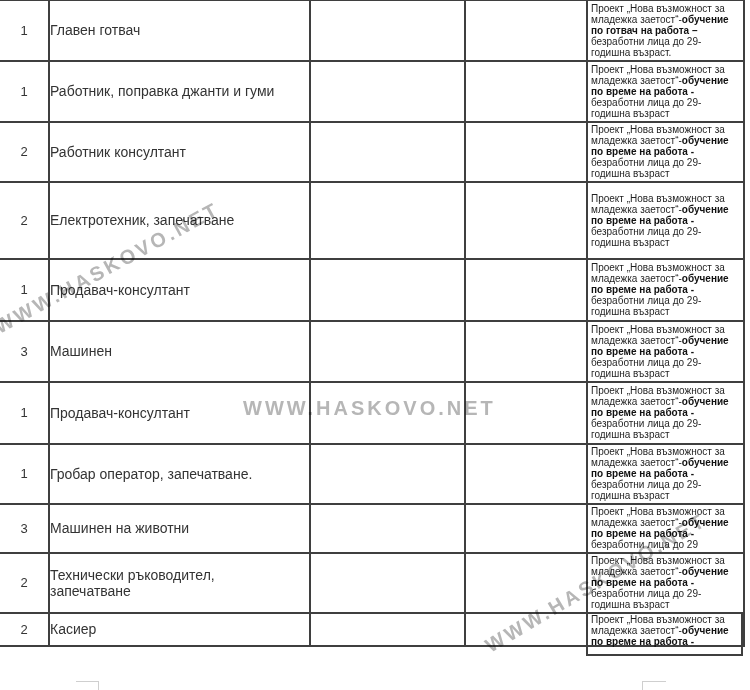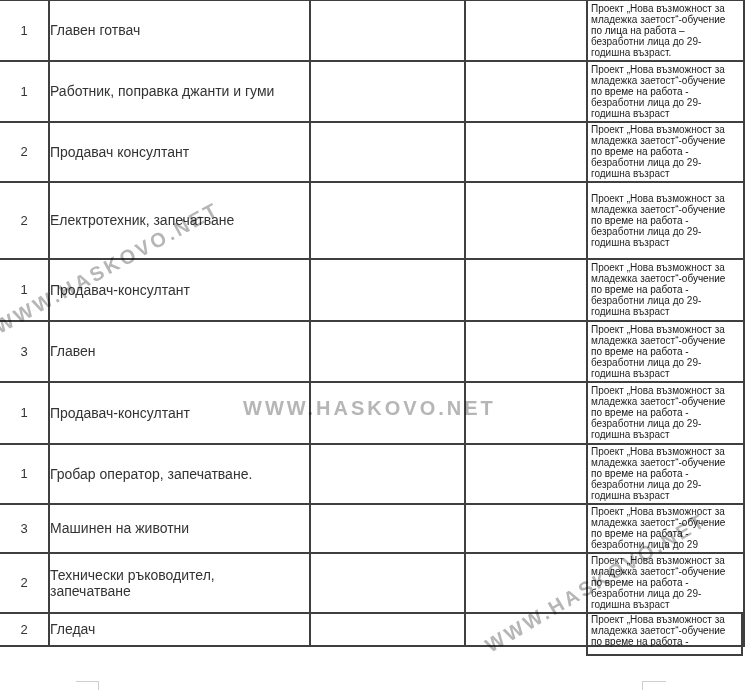--- a/index.html
+++ b/index.html
@@ -24,21 +24,21 @@
   }
   td.c-title{
     color:#333333;font-size:14px;padding:2px 4px 2px 0;
     white-space:pre-line;line-height:16px;
   }
   td.c-proj{
     vertical-align:top;color:#1f1f1f;font-size:10px;line-height:11px;
     padding:1px 3px;
   }
   .pline{white-space:nowrap;}
-  .pline .b{font-weight:400;color:#111;}
+  .pline .b{font-weight:700;color:#111;}
   
   tr.r0{height:60px}tr.r1{height:61px}tr.r2{height:60px}tr.r3{height:77px}
   tr.r4{height:62px}tr.r5{height:61px}tr.r6{height:62px}tr.r7{height:60px}
   tr.r8{height:49px}tr.r9{height:60px}tr.r10{height:33px}
   
   td.proj-overhang{position:relative;border-bottom:none;border-right:none;padding:0;}
   td.proj-overhang .overhang{
     position:absolute;top:-1px;left:-2px;right:0;height:43px;
     border:2px solid #3f3f3f;border-top:none;
     padding:1px 3px;box-sizing:border-box;
@@ -80,41 +80,41 @@
     </colgroup>
     <tbody id="rows">
         <tr class="r0">
           <td class="c-count">1</td>
           <td class="c-title">Главен готвач</td>
           <td class="c-empty"></td>
           <td class="c-empty"></td>
           <td class="c-proj">
             <div class="pline"><span>Проект „Нова възможност за</span></div>
             <div class="pline"><span>младежка заетост“-</span><span class="b">обучение</span></div>
-            <div class="pline"><span class="b">по лица на работа –</span></div>
+            <div class="pline"><span class="b">по готвач на работа –</span></div>
             <div class="pline"><span>безработни лица до 29-</span></div>
             <div class="pline"><span>годишна възраст.</span></div>
           </td>
         </tr>
         <tr class="r1">
           <td class="c-count">1</td>
           <td class="c-title">Работник, поправка джанти и гуми</td>
           <td class="c-empty"></td>
           <td class="c-empty"></td>
           <td class="c-proj">
             <div class="pline"><span>Проект „Нова възможност за</span></div>
             <div class="pline"><span>младежка заетост“-</span><span class="b">обучение</span></div>
             <div class="pline"><span class="b">по време на работа -</span></div>
             <div class="pline"><span>безработни лица до 29-</span></div>
             <div class="pline"><span>годишна възраст</span></div>
           </td>
         </tr>
         <tr class="r2">
           <td class="c-count">2</td>
-          <td class="c-title">Продавач консултант</td>
+          <td class="c-title">Работник консултант</td>
           <td class="c-empty"></td>
           <td class="c-empty"></td>
           <td class="c-proj">
             <div class="pline"><span>Проект „Нова възможност за</span></div>
             <div class="pline"><span>младежка заетост“-</span><span class="b">обучение</span></div>
             <div class="pline"><span class="b">по време на работа -</span></div>
             <div class="pline"><span>безработни лица до 29-</span></div>
             <div class="pline"><span>годишна възраст</span></div>
           </td>
         </tr>
@@ -139,21 +139,21 @@
           <td class="c-proj">
             <div class="pline"><span>Проект „Нова възможност за</span></div>
             <div class="pline"><span>младежка заетост“-</span><span class="b">обучение</span></div>
             <div class="pline"><span class="b">по време на работа -</span></div>
             <div class="pline"><span>безработни лица до 29-</span></div>
             <div class="pline"><span>годишна възраст</span></div>
           </td>
         </tr>
         <tr class="r5">
           <td class="c-count">3</td>
-          <td class="c-title">Главен</td>
+          <td class="c-title">Машинен</td>
           <td class="c-empty"></td>
           <td class="c-empty"></td>
           <td class="c-proj">
             <div class="pline"><span>Проект „Нова възможност за</span></div>
             <div class="pline"><span>младежка заетост“-</span><span class="b">обучение</span></div>
             <div class="pline"><span class="b">по време на работа -</span></div>
             <div class="pline"><span>безработни лица до 29-</span></div>
             <div class="pline"><span>годишна възраст</span></div>
           </td>
         </tr>
@@ -204,21 +204,21 @@
           <td class="c-proj">
             <div class="pline"><span>Проект „Нова възможност за</span></div>
             <div class="pline"><span>младежка заетост“-</span><span class="b">обучение</span></div>
             <div class="pline"><span class="b">по време на работа -</span></div>
             <div class="pline"><span>безработни лица до 29-</span></div>
             <div class="pline"><span>годишна възраст</span></div>
           </td>
         </tr>
         <tr class="r10">
           <td class="c-count">2</td>
-          <td class="c-title">Гледач</td>
+          <td class="c-title">Касиер</td>
           <td class="c-empty"></td>
           <td class="c-empty"></td>
           <td class="c-proj proj-overhang">
             <div class="overhang">
               <div class="pline"><span>Проект „Нова възможност за</span></div>
               <div class="pline"><span>младежка заетост“-</span><span class="b">обучение</span></div>
               <div class="pline"><span class="b">по време на работа -</span></div>
             </div>
           </td>
         </tr>

